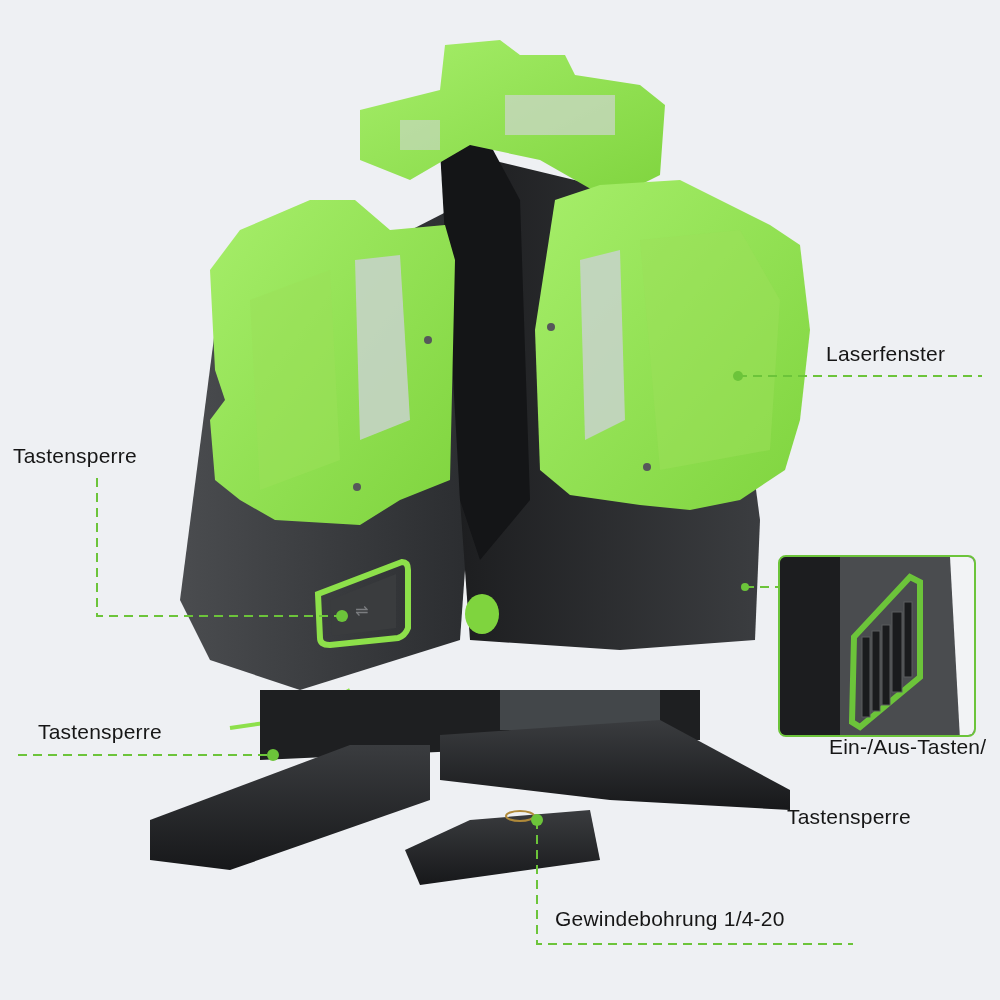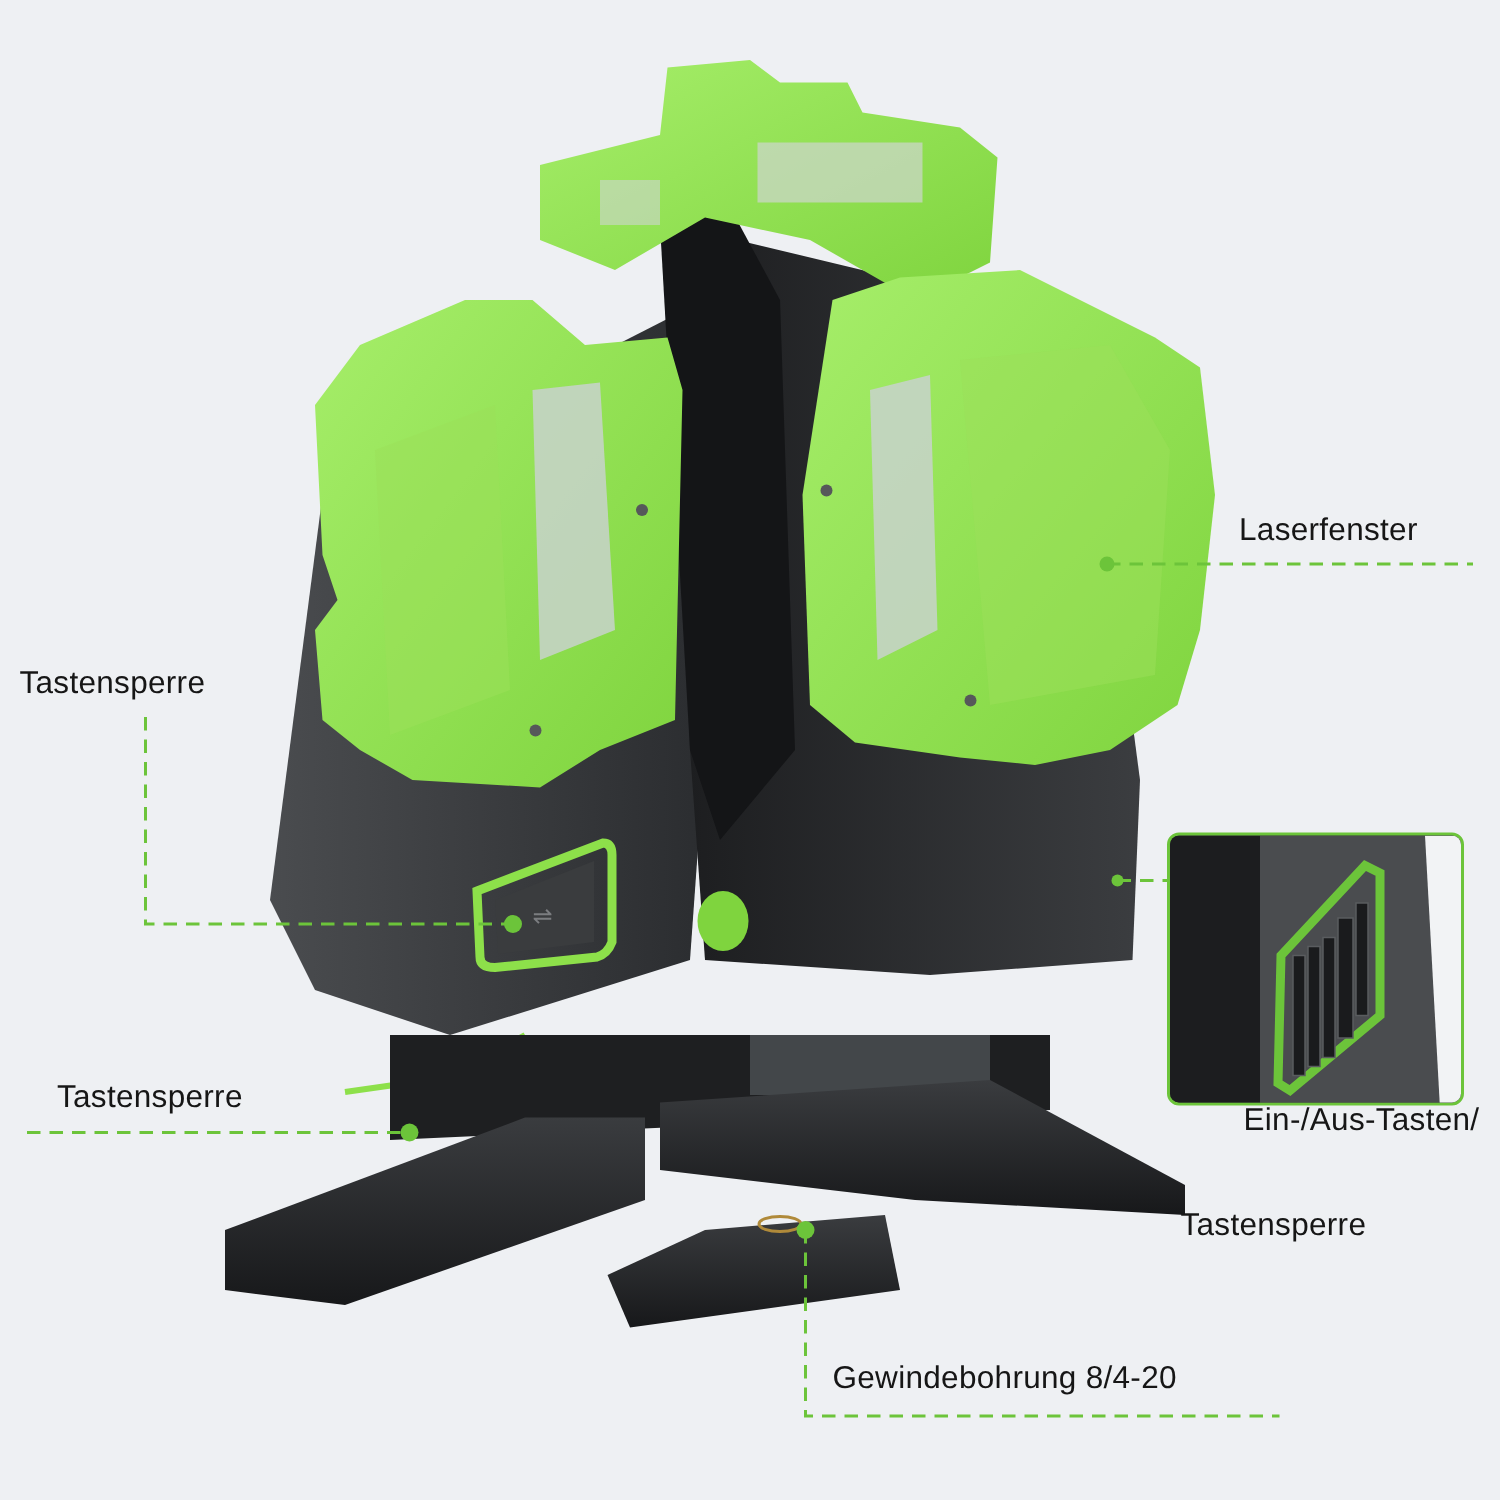--- a/index.html
+++ b/index.html
@@ -114,14 +114,14 @@
         <rect x="124" y="45" width="8" height="75"></rect>
       </g>
     </svg>
   </div>
 
   <div class="label" style="left:826px; top:342px;">Laserfenster</div>
   <div class="label" style="left:13px; top:444px;">Tastensperre</div>
   <div class="label" style="left:38px; top:720px;">Tastensperre</div>
   <div class="label" style="left:803px; top:735px;margin-left:26px;">Ein-/Aus-Tasten/</div>
   <div class="label" style="left:787px; top:805px;">Tastensperre</div>
-  <div class="label" style="left:555px; top:907px;">Gewindebohrung 8/4-20</div>
+  <div class="label" style="left:555px; top:907px;">Gewindebohrung 1/4-20</div>
 </div>
 
 </body></html>

